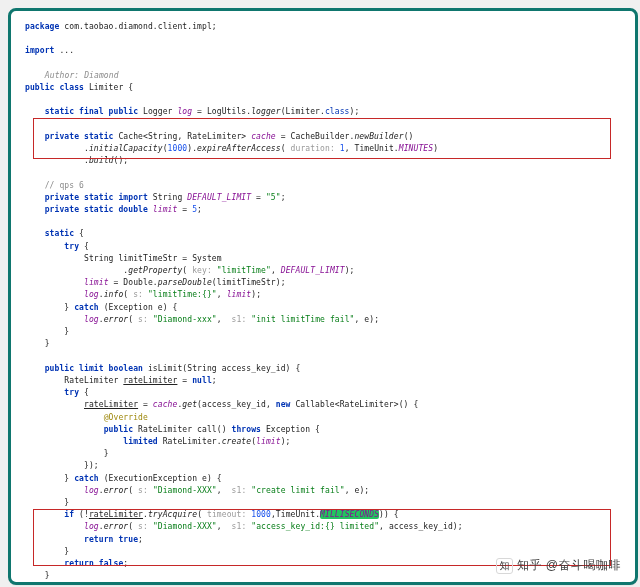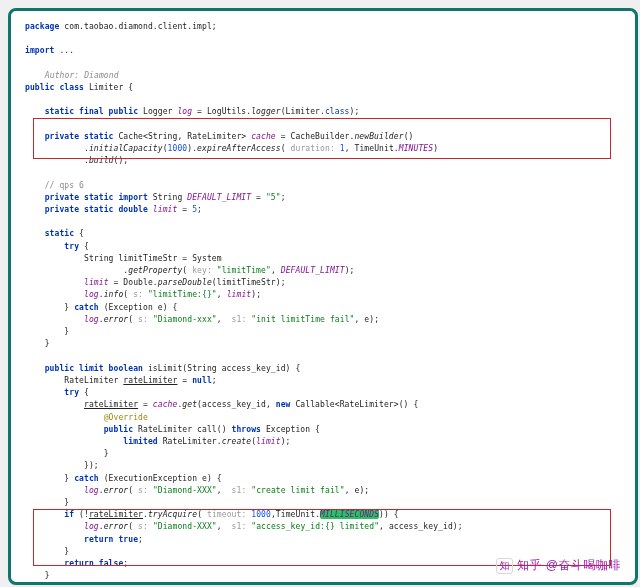--- a/index.html
+++ b/index.html
@@ -57,21 +57,21 @@
     left: 22px;
     top: 498px;
     width: 576px;
     height: 55px;
     border: 1.5px solid #c62828;
   }
   .watermark {
     position: absolute;
     right: 14px;
     bottom: 8px;
-    color: #a21caf;
+    color: #404040;
     font-family: Arial, Helvetica, sans-serif;
     font-size: 12px;
     letter-spacing: 0.5px;
   }
   .watermark .zh {
     display:inline-block;
     border:1px solid #d8d8d8;
     border-radius:3px;
     font-size:10px;
     padding:0 2px;

